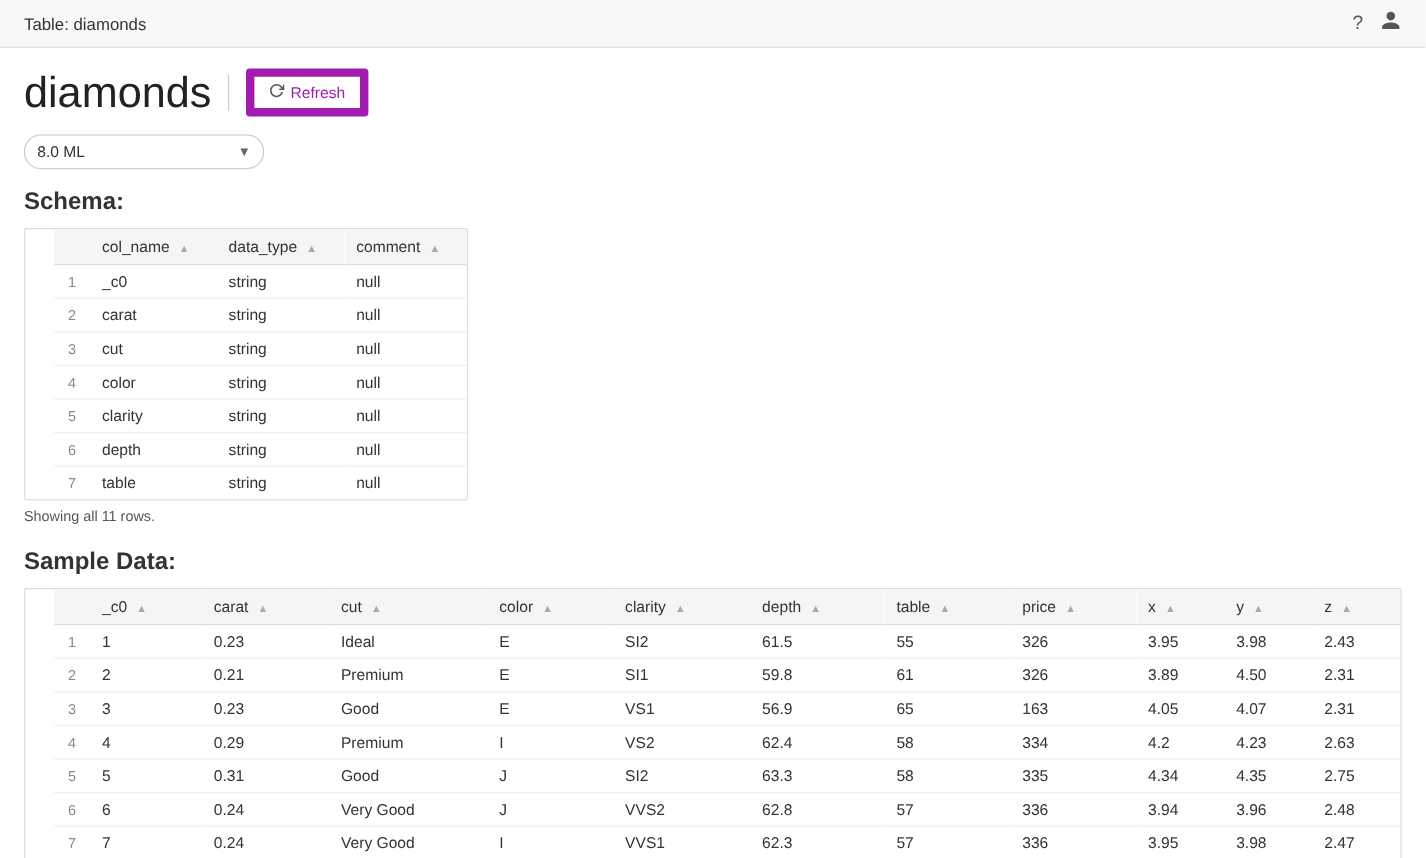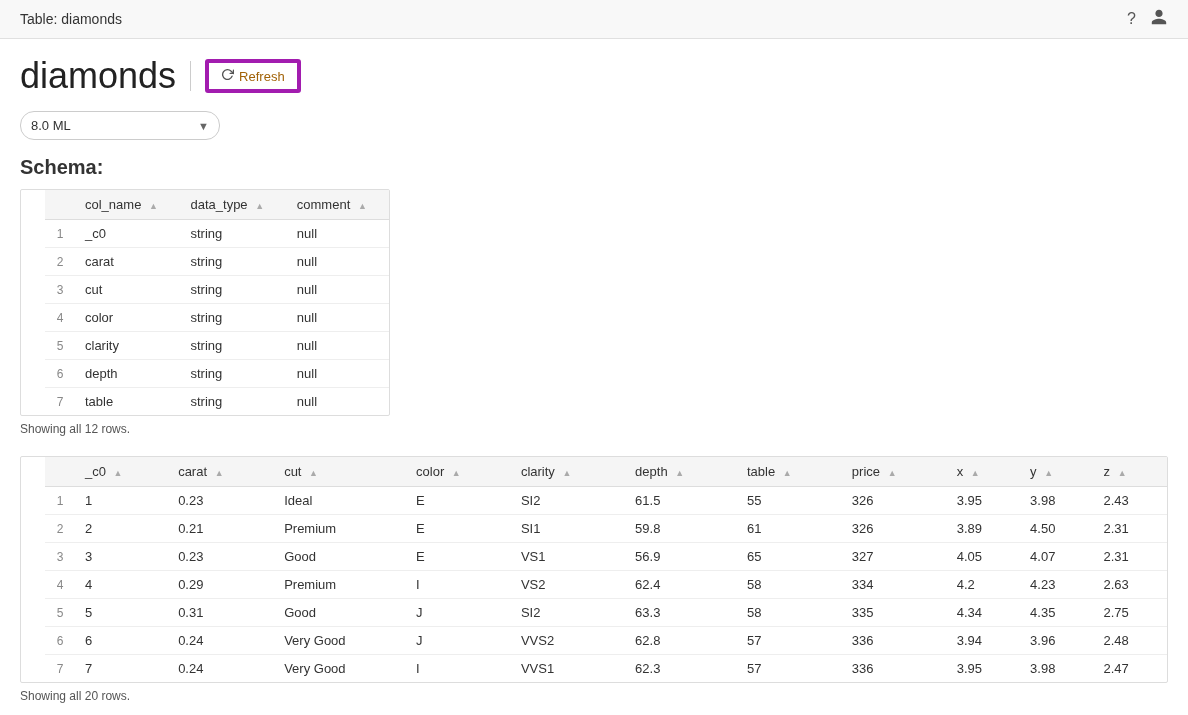--- a/index.html
+++ b/index.html
@@ -29,25 +29,25 @@
       gap: 14px;
       margin-bottom: 14px;
     }
     .page-title { font-size: 36px; font-weight: 400; color: #222; }
     .divider-vertical { width: 1px; height: 30px; background: #ccc; }
     .refresh-button {
       display: flex;
       align-items: center;
       gap: 5px;
       padding: 5px 12px;
-      border: 4px solid #a21caf;
+      border: 7px solid #a21caf;
       border-radius: 3px;
       background: #fff;
       font-size: 13px;
-      color: #a16207;
+      color: #a21caf;
       cursor: pointer;
     }
 
     
     .dropdown-container { margin-bottom: 16px; }
     .dropdown-wrapper {
       display: inline-flex;
       align-items: center;
       position: relative;
       border: 1px solid #ccc;
@@ -203,24 +203,25 @@
     </tr>
             <tr>
       <td class="row-num">7</td>
       <td>table</td>
       <td>string</td>
       <td>null</td>
     </tr>
           </tbody>
       </table>
     </div>
-    <div class="showing-rows">Showing all 12 rows.</div>
+    <div class="showing-rows">Showing all 11 rows.</div>
   </div>
 
   <div>
+    <div class="section-heading">Sample Data:</div>
     <div class="table-wrapper sample-table-wrapper">
       <table>
         <thead>
           <tr>
             <th class="row-num"></th>
             <th>_c0 <span class="sort-icon">▲</span></th>
             <th>carat <span class="sort-icon">▲</span></th>
             <th>cut <span class="sort-icon">▲</span></th>
             <th>color <span class="sort-icon">▲</span></th>
             <th>clarity <span class="sort-icon">▲</span></th>
@@ -263,21 +264,21 @@
     </tr>
             <tr>
       <td class="row-num">3</td>
       <td>3</td>
       <td>0.23</td>
       <td>Good</td>
       <td>E</td>
       <td>VS1</td>
       <td>56.9</td>
       <td>65</td>
-      <td>327</td>
+      <td>163</td>
       <td>4.05</td>
       <td>4.07</td>
       <td>2.31</td>
     </tr>
             <tr>
       <td class="row-num">4</td>
       <td>4</td>
       <td>0.29</td>
       <td>Premium</td>
       <td>I</td>

